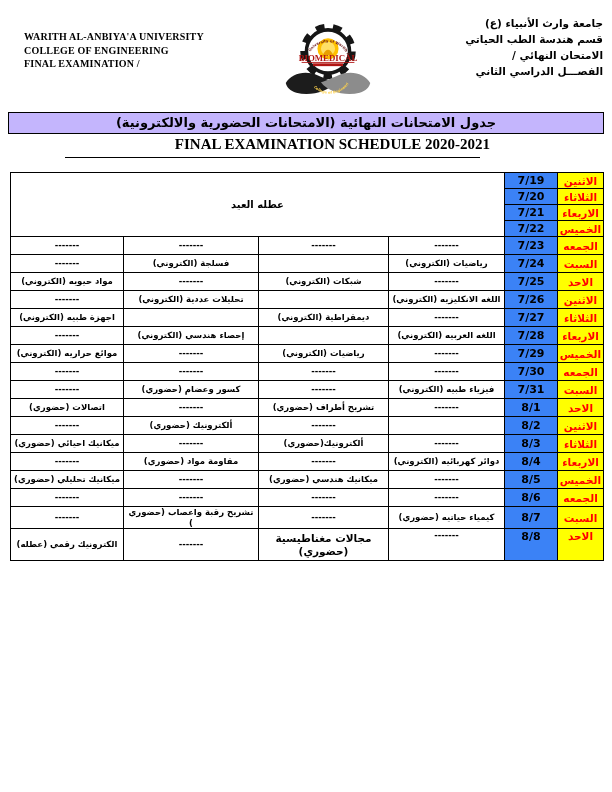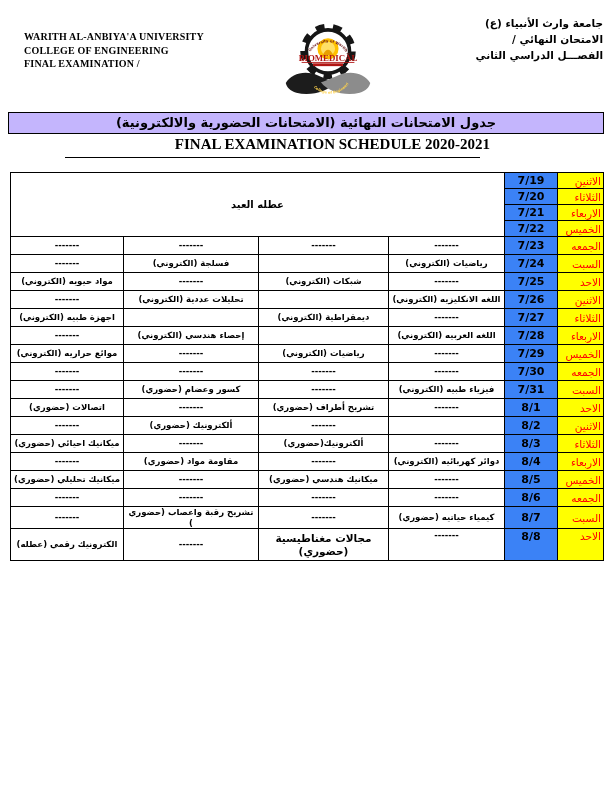--- a/index.html
+++ b/index.html
@@ -27,22 +27,22 @@
   table.sched{position:absolute;left:10px;top:172px;border-collapse:collapse;
               table-layout:fixed;width:593px;}
   table.sched td{border:1px solid #000;padding:0 2px;overflow:hidden;}
   tr.row{height:18px;}
   tr.hrow{height:16px;}
   tr.tall{height:32px;}
   td.subject-cell{direction:rtl;text-align:center;vertical-align:middle;
                   font-weight:bold;font-size:8.5px;white-space:pre-line;line-height:1.25;}
   td.date-cell{background:#3b82f6;text-align:center;vertical-align:middle;
                font-weight:bold;font-size:11px;}
-  td.day-cell{background:#FFFF00;color:#FF0000;text-align:right;vertical-align:middle;
-              font-weight:normal;font-size:10.5px;direction:rtl;}
+  td.day-cell{background:#FFFF00;color:#FF0000;text-align:center;vertical-align:middle;
+              font-weight:bold;font-size:10.5px;direction:rtl;}
   td.holiday-cell{direction:rtl;text-align:center;vertical-align:middle;
                   font-weight:bold;font-size:10px;}
   tr.tall td.subject-cell:nth-child(3){font-size:10.5px;}
   tr.tall td.subject-cell:nth-child(4),
   tr.tall td.date-cell, tr.tall td.day-cell{vertical-align:top;padding-top:1px;}
 </style>
 </head>
 <body>
 
 <div class="page">
@@ -77,20 +77,21 @@
       <path d="M98 70 C92 59,76 55,62 61 C53 65,48 67,42 69 C50 80,70 85,86 81 C93 79,97 75,98 70 Z" fill="#8C8C8C"></path>
     </g>
     <path id="arcBottom" d="M 30 70 A 26 26 0 0 0 74 70" fill="none"></path>
     <text font-size="4" font-weight="bold" fill="#FFD24D">
       <textPath href="#arcBottom" startOffset="6">College of Engineering</textPath>
     </text>
   </svg>
 
   <div class="hdr-ar">
     <div>جامعة وارث الأنبياء (ع)</div>
+    <div>قسم هندسة الطب الحياتي</div>
     <div>الامتحان النهائي /</div>
     <div>الفصـــل الدراسي الثاني</div>
   </div>
 
   <div class="banner">
     <span>جدول الامتحانات النهائية (الامتحانات الحضورية والالكترونية)</span>
   </div>
 
   <div class="title-en">FINAL EXAMINATION SCHEDULE 2020-2021</div>
   <div class="title-rule"></div>

